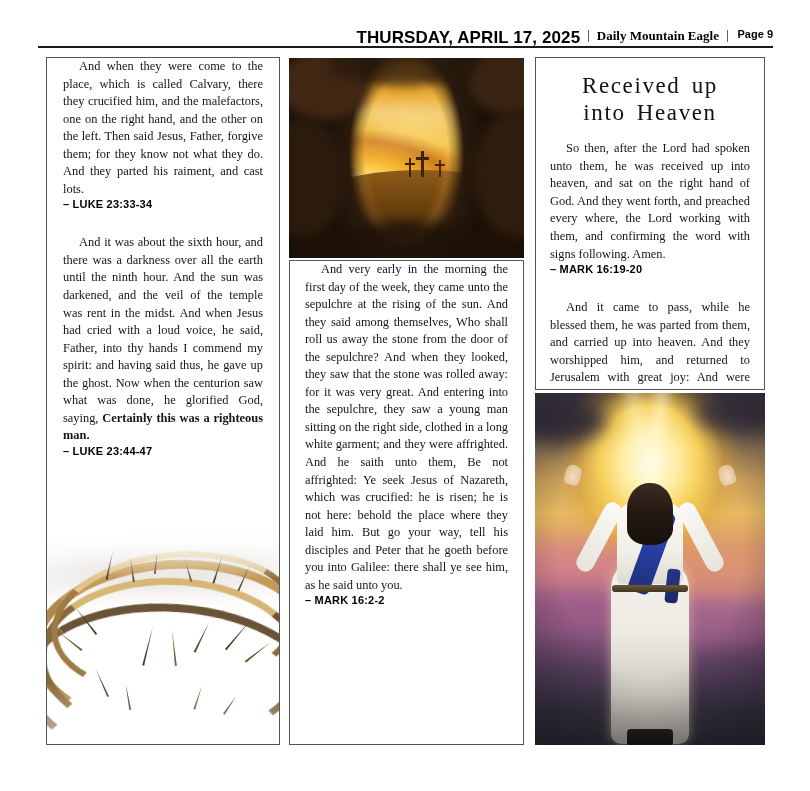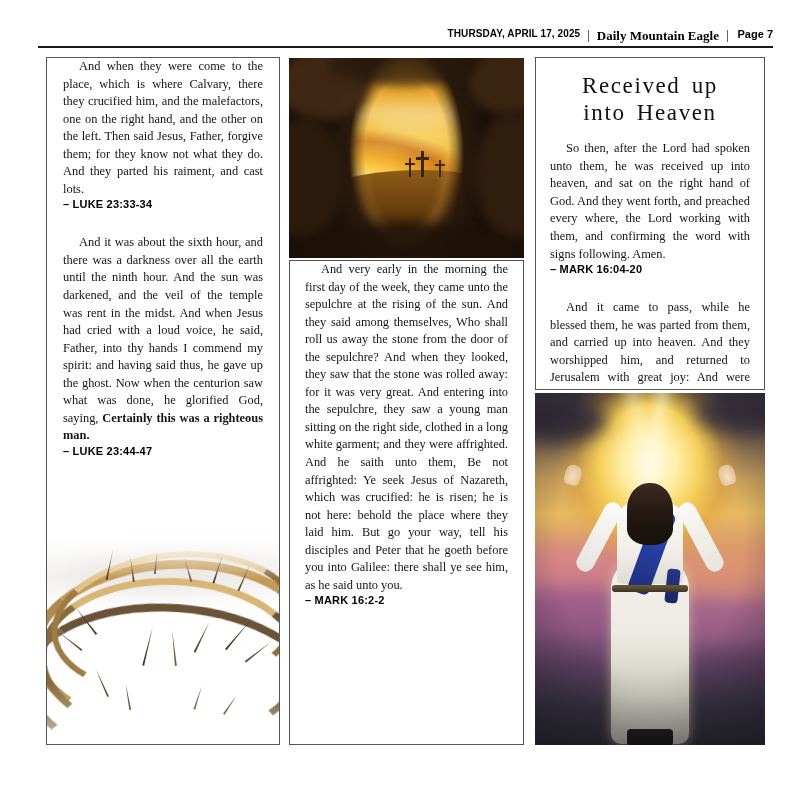--- a/index.html
+++ b/index.html
@@ -25,21 +25,21 @@
     height: 18px;
     display: flex;
     align-items: flex-start;
     justify-content: flex-end;
     gap: 7px;
     white-space: nowrap;
   }
   .hdr-date {
     font-family: "Liberation Sans", sans-serif;
     font-weight: bold;
-    font-size: 10px;
+    font-size: 17px;
     letter-spacing: 0.1px;
     color: #000;
   }
   .hdr-sep {
     font-family: "Liberation Serif", serif;
     font-size: 13px;
     color: #000;
     position: relative;
     top: -1px;
   }
@@ -400,31 +400,31 @@
   }
 </style>
 </head>
 <body>
 
 <div class="page-header">
   <span class="hdr-date">THURSDAY, APRIL 17, 2025</span>
   <span class="hdr-sep">|</span>
   <span class="hdr-paper">Daily Mountain Eagle</span>
   <span class="hdr-sep">|</span>
-  <span class="hdr-page">Page 7</span>
+  <span class="hdr-page">Page 9</span>
 </div>
 <div class="header-rule"></div>
 
 <div class="col" id="col1">
   <div class="textbox">
 
 
     <div class="pad1">
       <div class="passage">
-        <p class="scripture">And when they were come to the place, which is where Calvary, there they crucified him, and the malefactors, one on the right hand, and the other on the left. Then said Jesus, Father, forgive them; for they know not what they do. And they parted his raiment, and cast lots.</p>
+        <p class="scripture">And when they were come to the place, which is called Calvary, there they crucified him, and the malefactors, one on the right hand, and the other on the left. Then said Jesus, Father, forgive them; for they know not what they do. And they parted his raiment, and cast lots.</p>
         <p class="citation">– LUKE 23:33-34</p>
       </div>
 
       <div class="gap-block"></div>
 
       <div class="passage">
         <p class="scripture"><span>And it was about the sixth hour, and there was a darkness over all the earth until the ninth hour. And the sun was darkened, and the veil of the temple was rent in the midst. And when Jesus had cried with a loud voice, he said, Father, into thy hands I commend my spirit: and having said thus, he gave up the ghost. Now when the centurion saw what was done, he glorified God, saying, </span><b>Certainly this was a righteous man.</b></p>
         <p class="citation">– LUKE 23:44-47</p>
       </div>
     </div>
@@ -511,21 +511,21 @@
 
   <div class="textbox">
     <h1 class="headline headline-3">
       <span>Received up</span><br>
       <span>into Heaven</span>
     </h1>
 
     <div class="pad3">
       <div class="passage">
         <p class="scripture">So then, after the Lord had spoken unto them, he was received up into heaven, and sat on the right hand of God. And they went forth, and preached every where, the Lord working with them, and confirming the word with signs following. Amen.</p>
-        <p class="citation">– MARK 16:04-20</p>
+        <p class="citation">– MARK 16:19-20</p>
       </div>
 
       <div class="gap-block"></div>
 
       <div class="passage">
         <p class="scripture">And it came to pass, while he blessed them, he was parted from them, and carried up into heaven. And they worshipped him, and returned to Jerusalem with great joy: And were continually in the temple, praising and blessing God. Amen.</p>
 
       </div>
     </div>
   </div>

